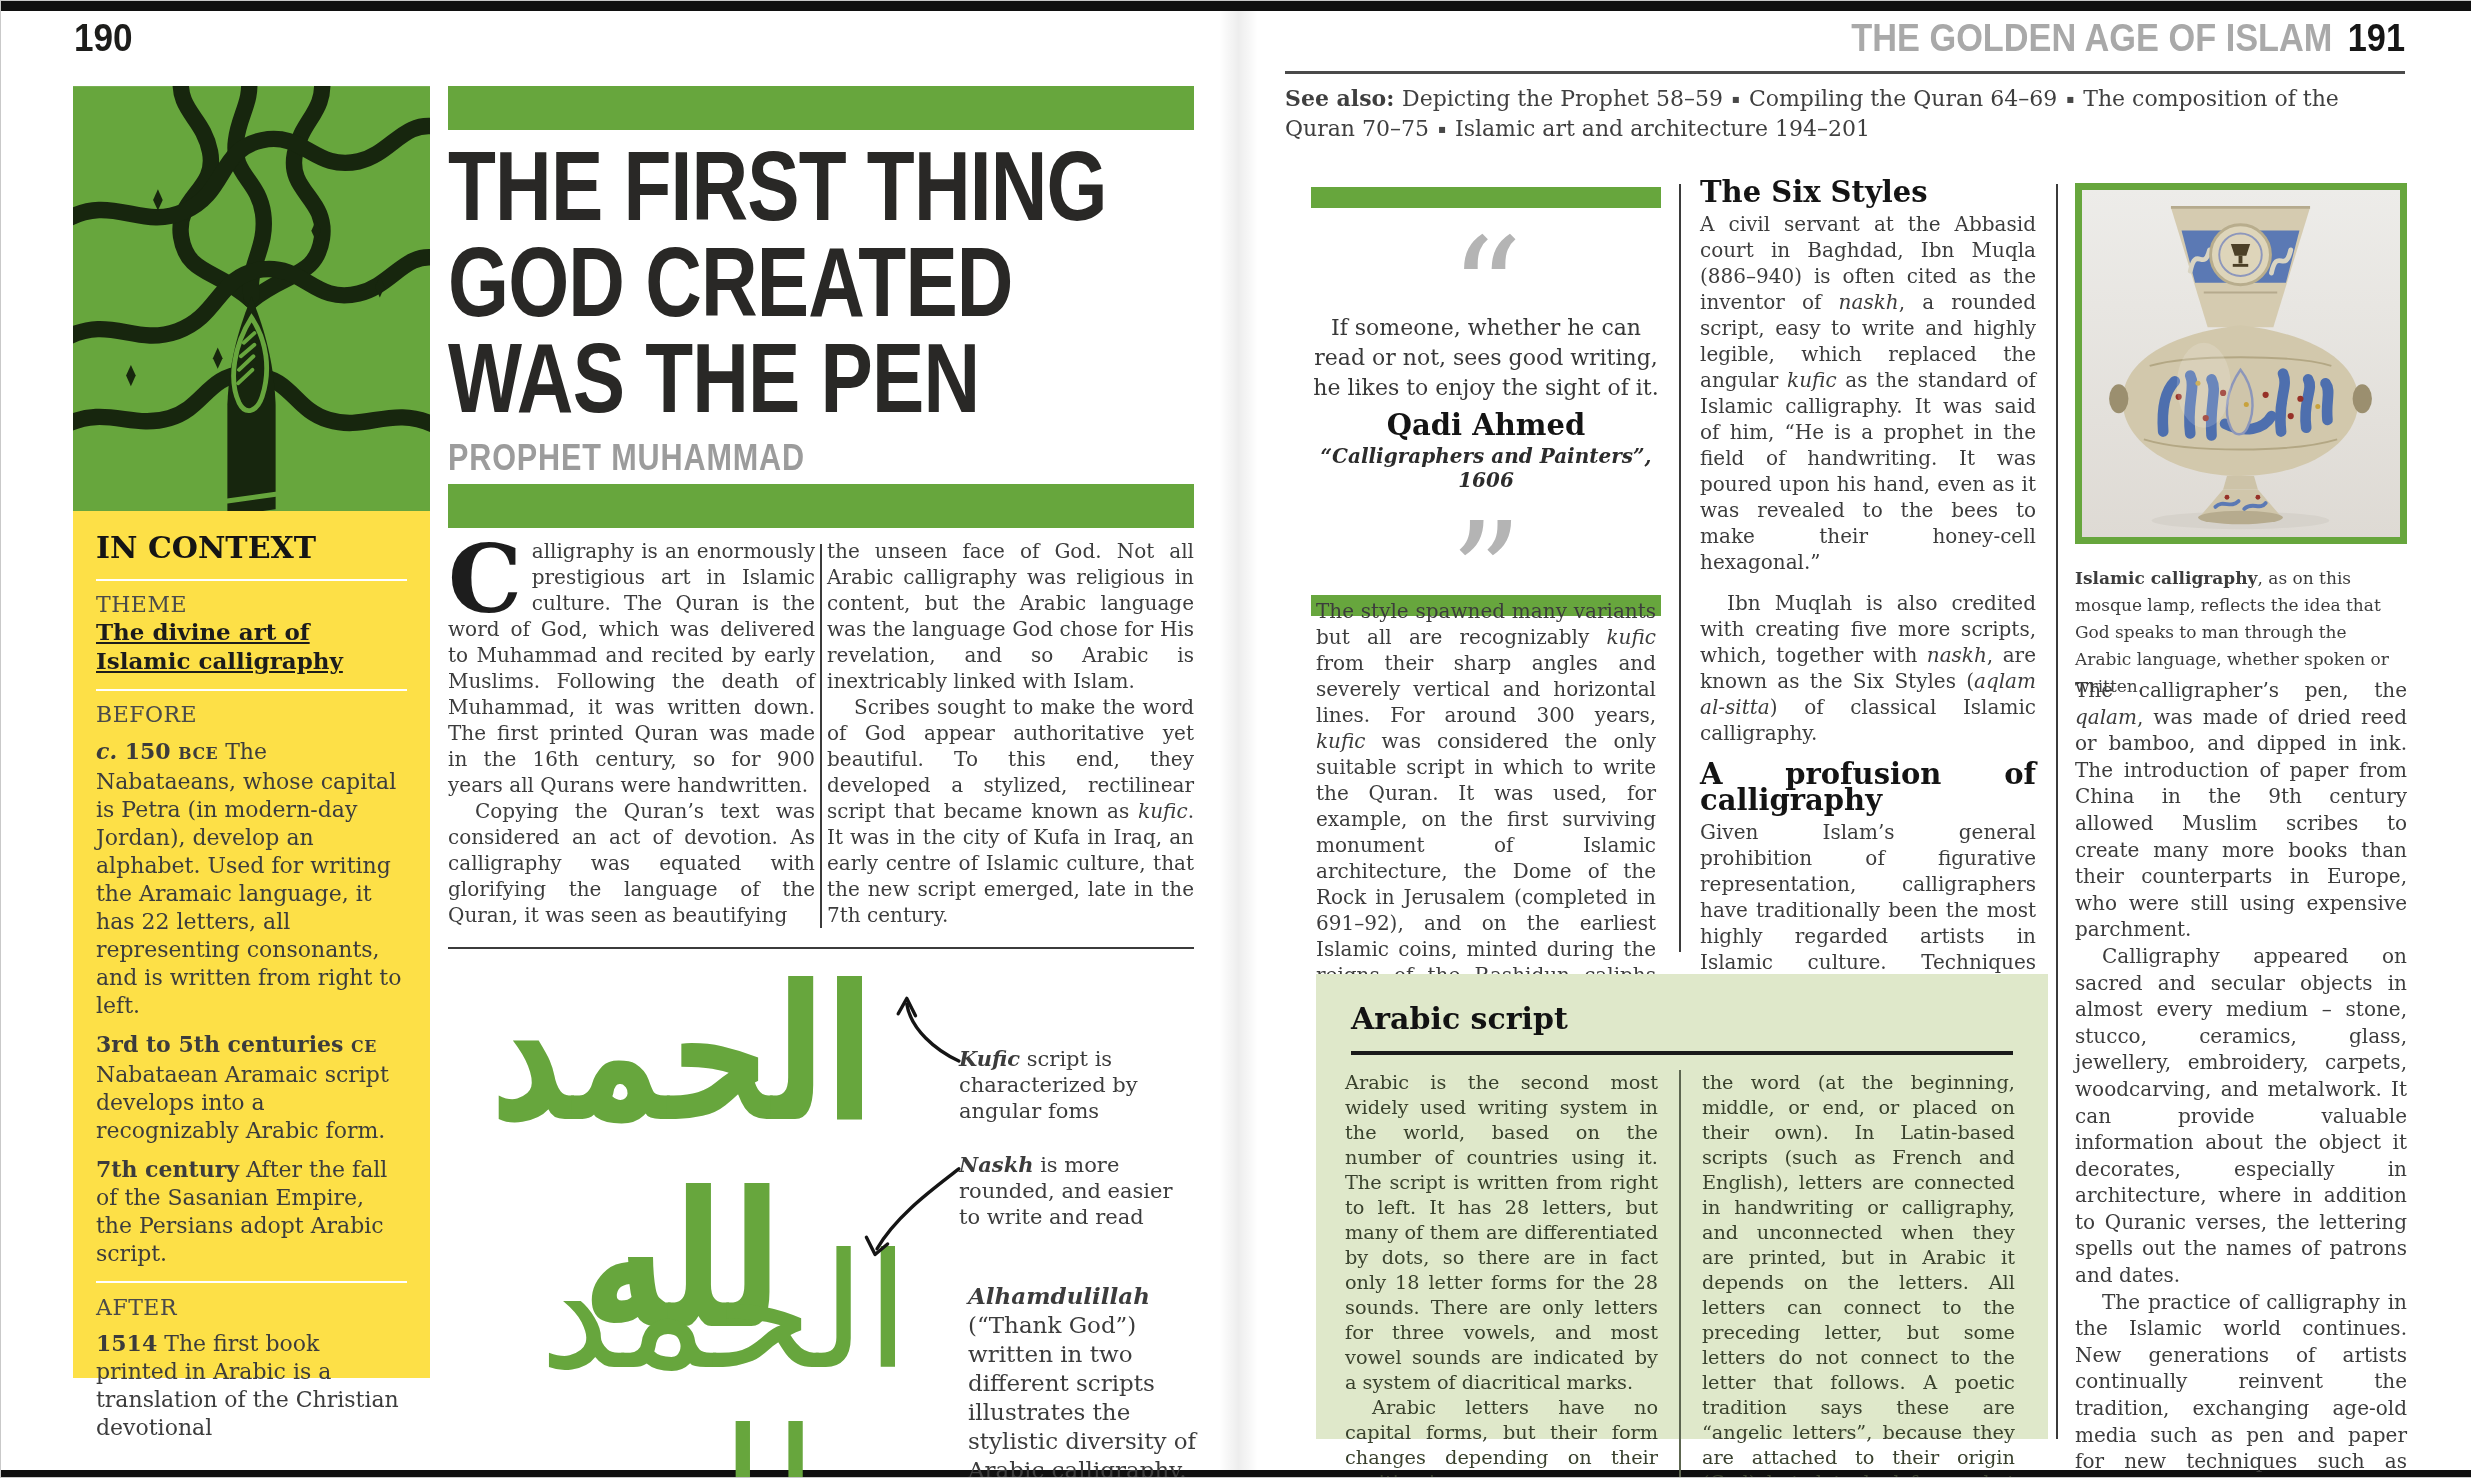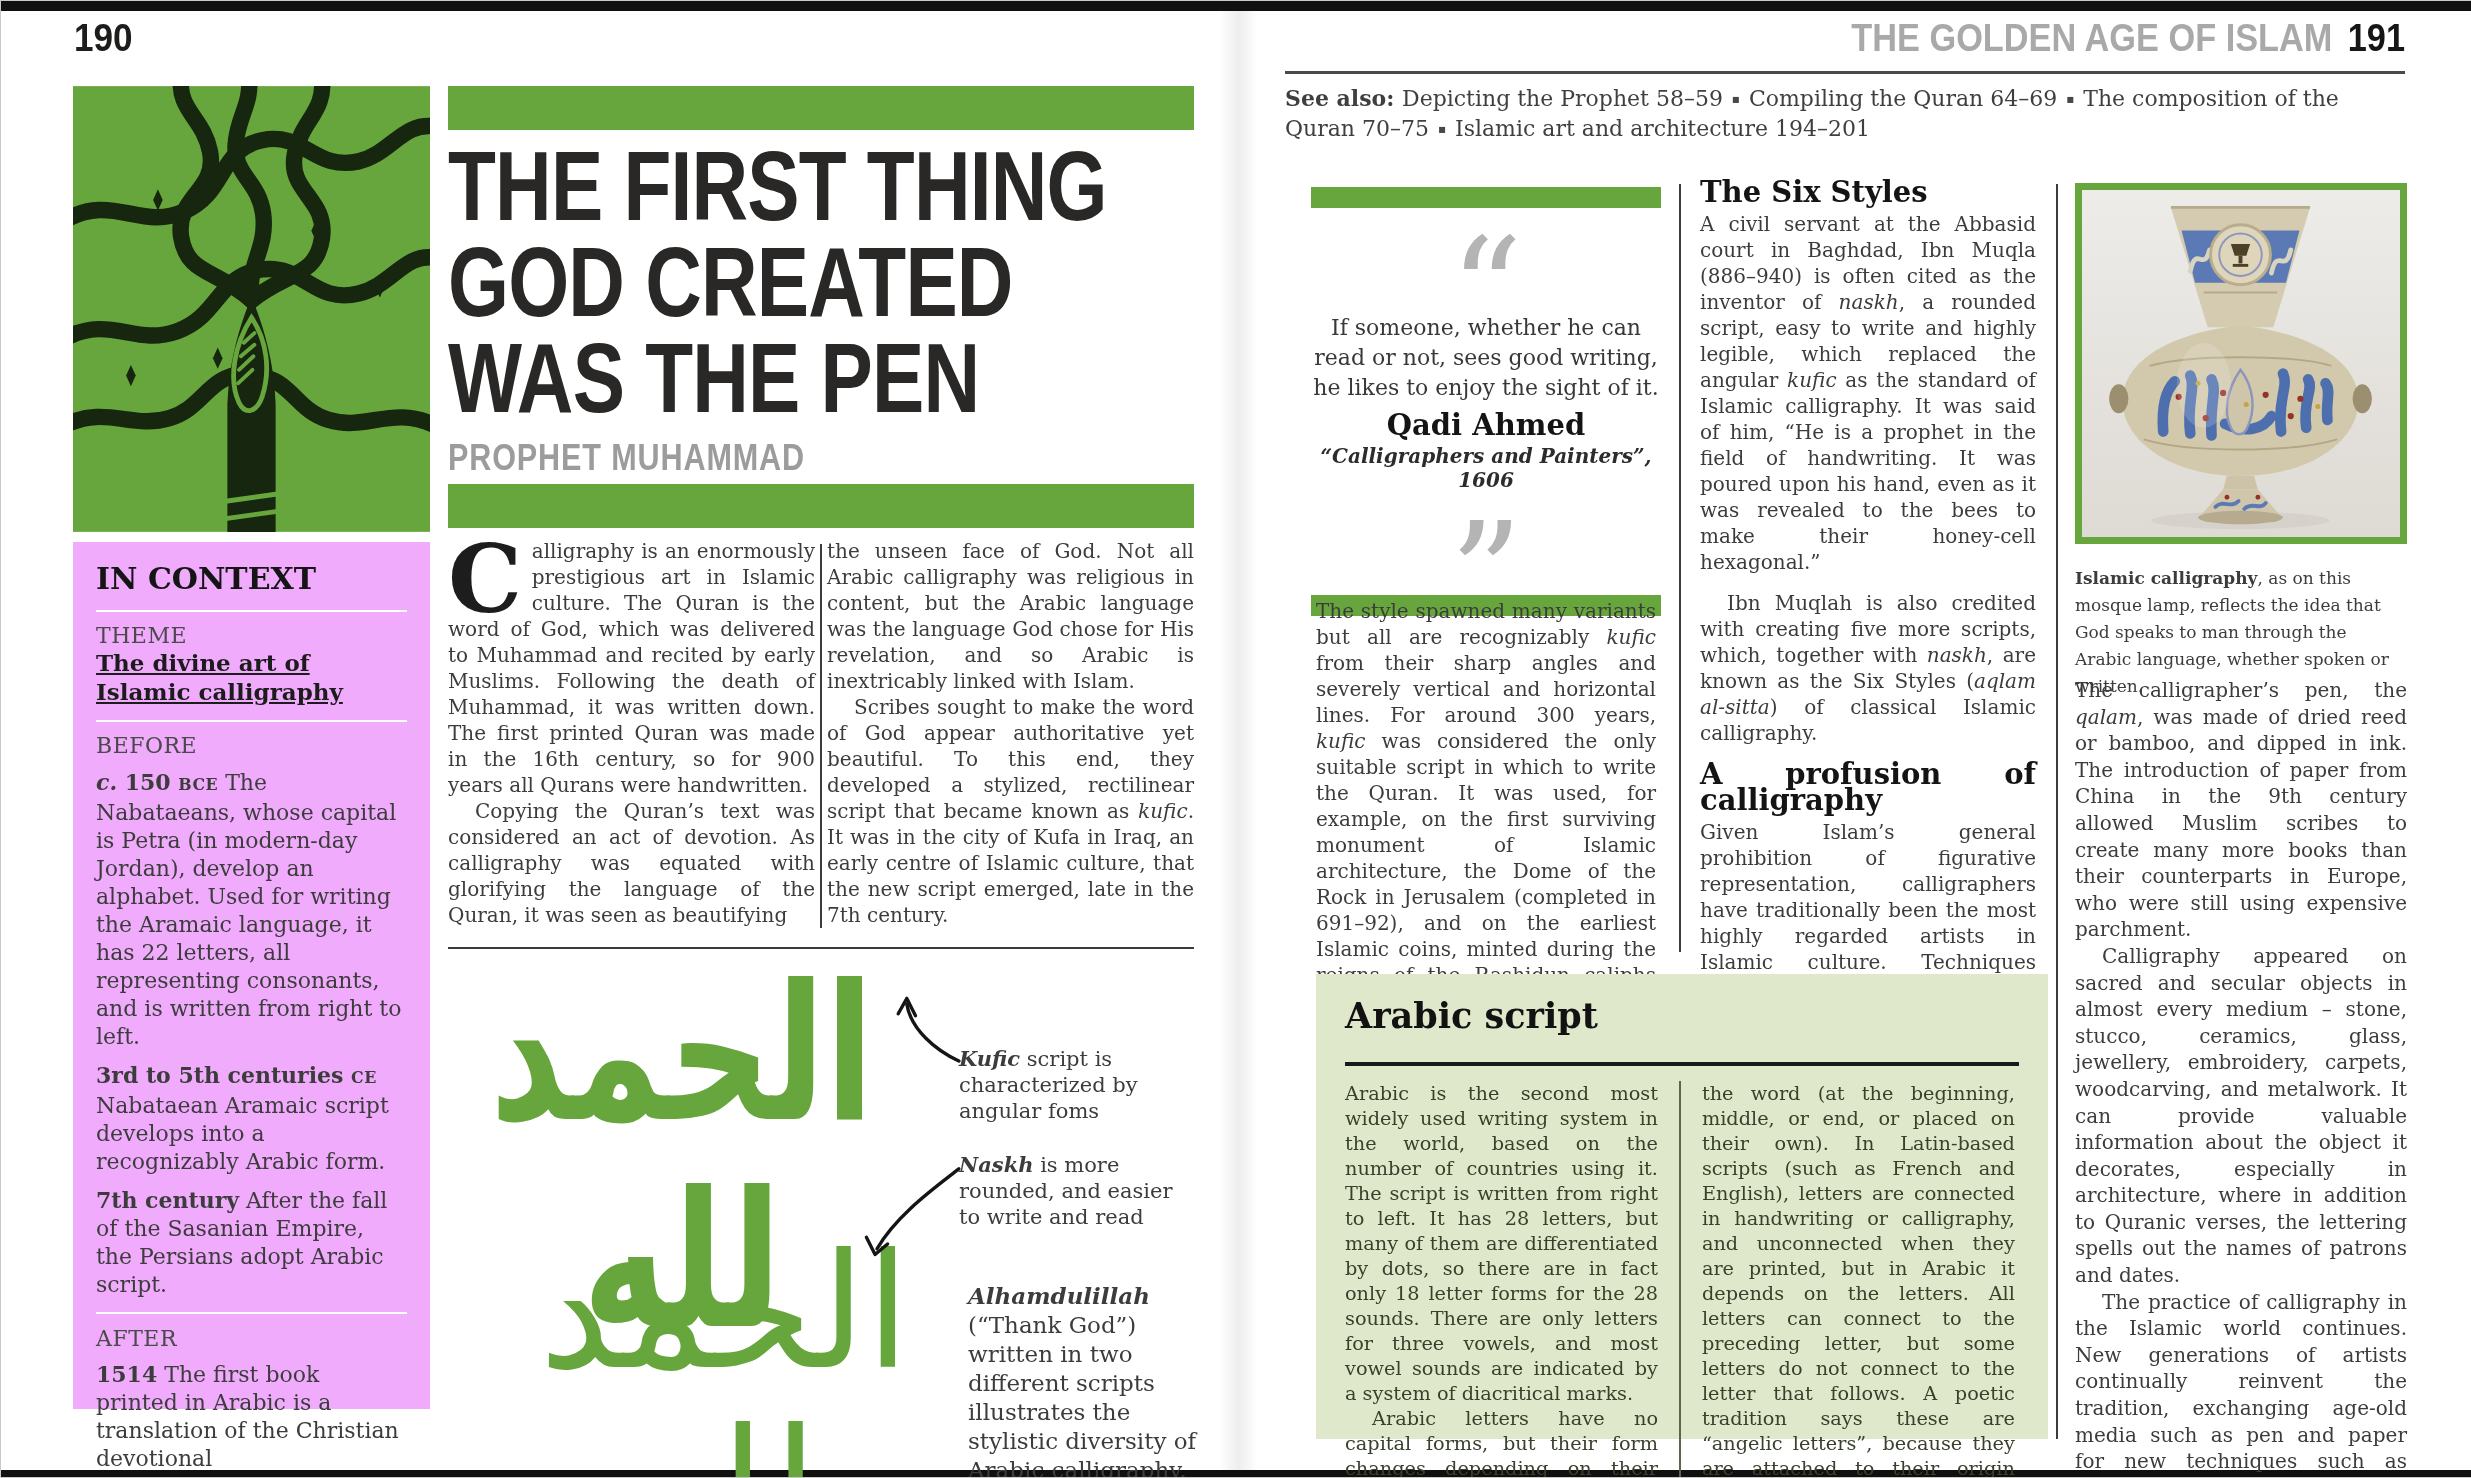--- a/index.html
+++ b/index.html
@@ -29,21 +29,21 @@
   
   .illus{left:72px;top:85px;width:357px;height:446px;}
   .title-block{left:447px;top:85px;width:746px;}
   .gbar{height:44px;background:#67a63d;}
   .gbar-sm{height:21px;background:#67a63d;}
   .headline{margin-top:7.7px;width:933px;transform:scaleX(.8);transform-origin:left top;
             font-weight:700;font-size:98px;line-height:96px;color:#292826;letter-spacing:-1px;}
   .attrib{margin-top:11.6px;width:879px;transform:scaleX(.85);transform-origin:left top;
           font-weight:700;font-size:36px;color:#9c9c9c;letter-spacing:1px;}
   .bar2{left:447px;top:483px;width:746px;}
-  .ctx{left:72px;top:541px;width:357px;height:867px;background:#f0abfc;box-sizing:border-box;padding:19.3px 23px;}
+  .ctx{left:72px;top:510px;width:357px;height:867px;background:#fde047;box-sizing:border-box;padding:19.3px 23px;}
   .ctx h3{margin:0;font-size:30px;color:#151515;}
   .ctx .sec{border-top:2.9px solid #ffffff;margin-top:13.5px;padding-top:11.6px;}
   .ctx .lab{font-size:22px;color:#4a4a4a;letter-spacing:0.5px;}
   .ctx .val{font-weight:700;font-size:23px;line-height:29px;color:#1c1c1c;text-decoration:underline;}
   .ctx p{font-size:22px;line-height:28px;margin-top:9.7px;color:#3c3c3c;}
   .bcol1{left:447px;top:537px;width:367px;font-size:20px;line-height:26px;}
   .bcol2{left:826px;top:537px;width:367px;font-size:20px;line-height:26px;}
   .vdiv{background:#3b3b3b;width:1.9px;}
   .vdiv0{left:819px;top:543px;height:384px;}
   .hrule{left:447px;top:946px;width:746px;height:1.9px;background:#3b3b3b;}
@@ -68,21 +68,21 @@
   .r2 h4,.r3 h4{margin:0;font-size:29px;color:#141414;font-weight:700;}
   .r2 h4.mt{margin-top:15.4px;}
   .r2 p{margin-top:5.8px;}
   .r2 p+p{margin-top:15px;}
   .lamp{left:2074px;top:182px;width:332px;height:361px;border:7.7px solid #67a63d;box-sizing:border-box;
         background:linear-gradient(#edece9,#dedad4);}
   .figcapR{left:2074px;top:564px;width:332px;font-size:17px;line-height:27px;color:#3c3c3c;}
   .r3{left:2074px;top:676px;width:332px;font-size:20px;line-height:26.6px;}
   .abox{left:1315px;top:973px;width:732px;height:465px;background:#dfe8ca;box-sizing:border-box;
         padding:21px 29px 11.6px 29px;}
-  .abox h4{margin:0;font-size:35px;color:#121212;border-bottom:4.8px solid #1a1a1a;padding-bottom:26px;}
+  .abox h4{margin:6px;font-size:30px;color:#121212;border-bottom:4.8px solid #1a1a1a;padding-bottom:15px;}
   .acols{display:flex;margin-top:15.4px;}
   .ac1{width:313px;padding-right:21px;}
   .adiv{width:1.9px;background:#5c6550;}
   .ac2{width:313px;padding-left:21px;}
   .abox p{font-size:19.3px;line-height:25px;color:#39412d;}
 </style>
 </head>
 <body>
 
 <div class="spread">

